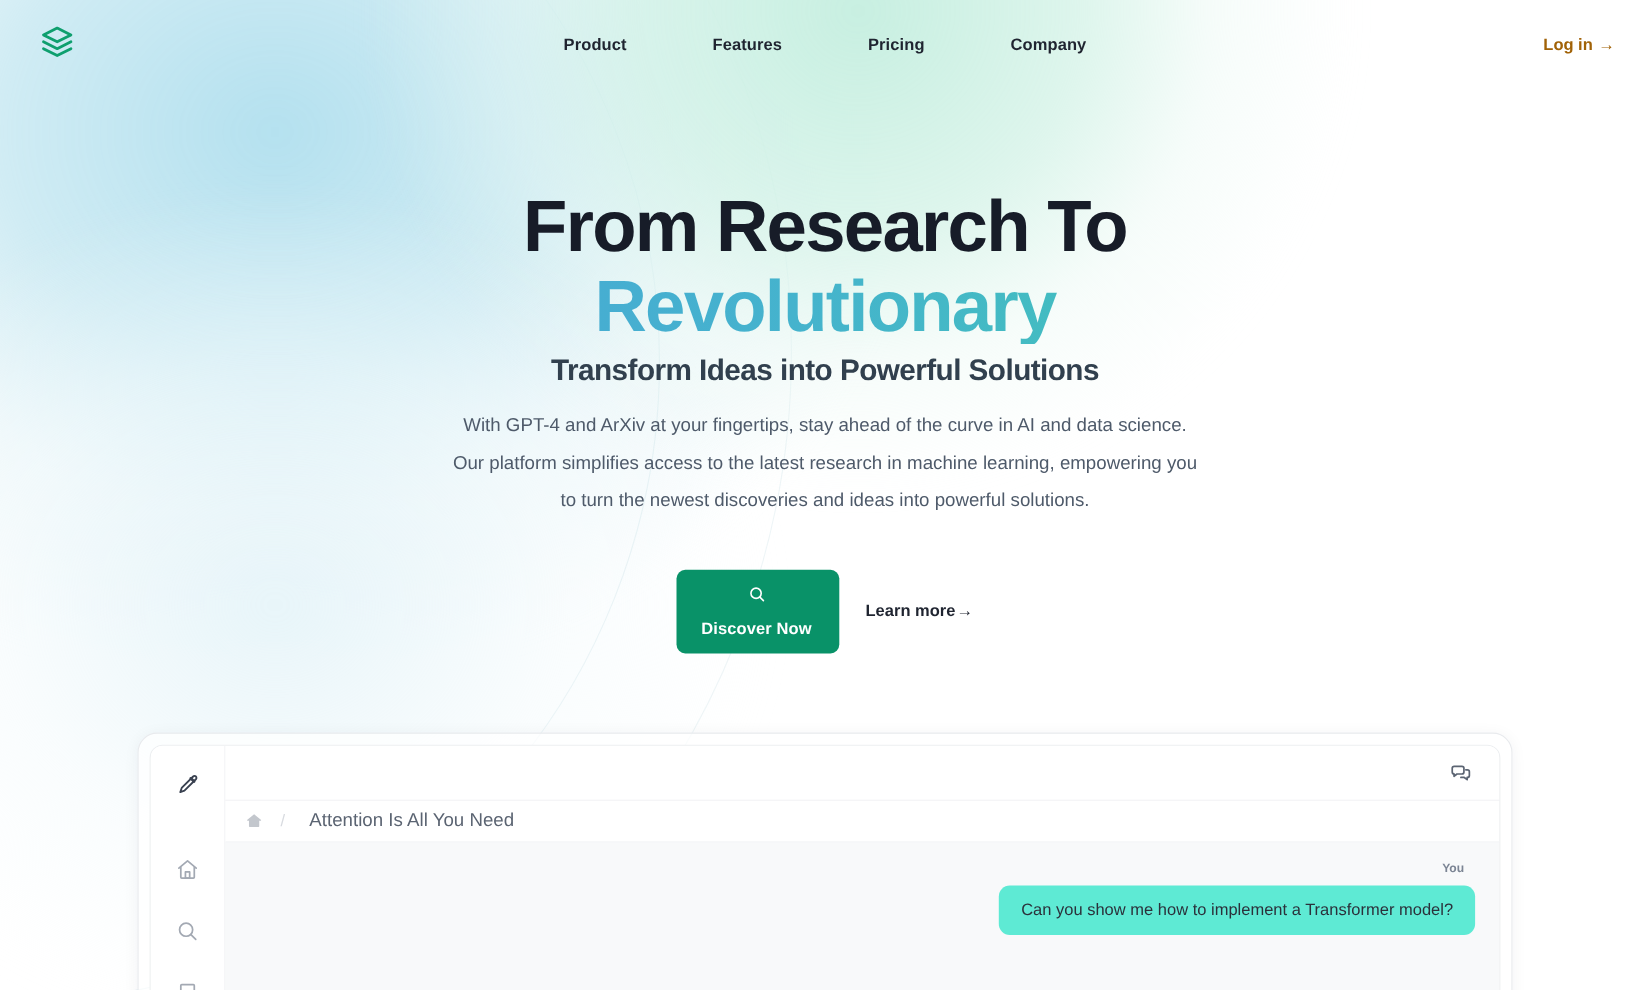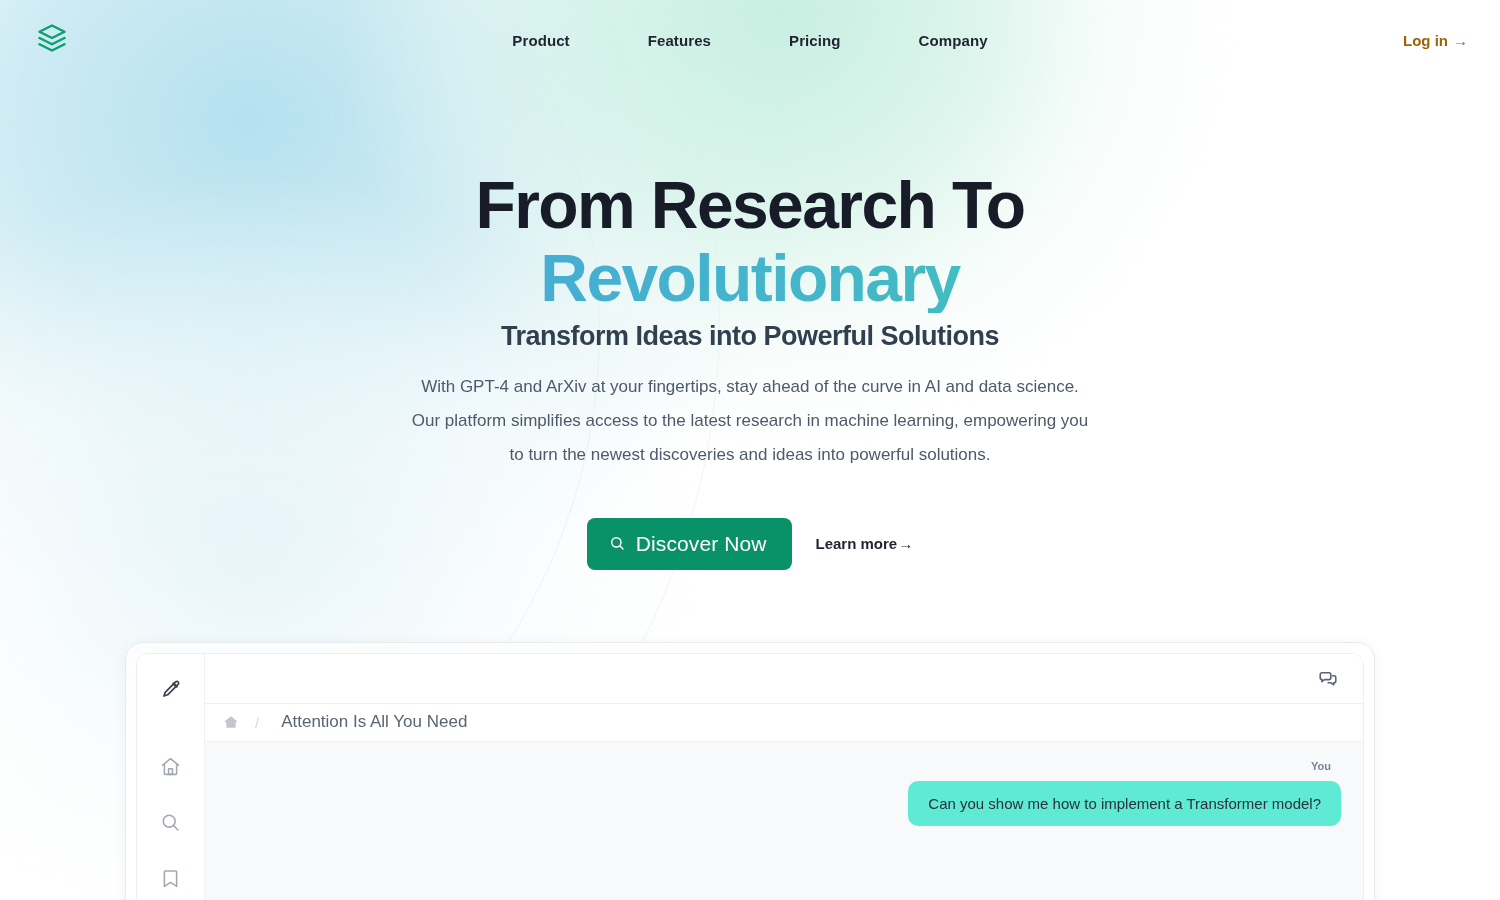--- a/index.html
+++ b/index.html
@@ -168,25 +168,26 @@
   }
   #discover-button {
     display: inline-flex;
     align-items: center;
     gap: 11px;
     background: #099268;
     color: #ffffff;
     border: none;
     border-radius: 8px;
     padding: 14px 25px 14px 22px;
-    font-size: 21px;
-    font-weight: 400;
+    font-size: 15px;
+    font-weight: 700;
     font-family: inherit;
     cursor: pointer;
     letter-spacing: 0.1px;
+    flex-direction: column;
   }
   #learn-more-link {
     font-size: 15px;
     font-weight: 700;
     color: #1f2430;
     cursor: pointer;
     display: inline-flex;
     align-items: center;
     gap: 1px;
   }

